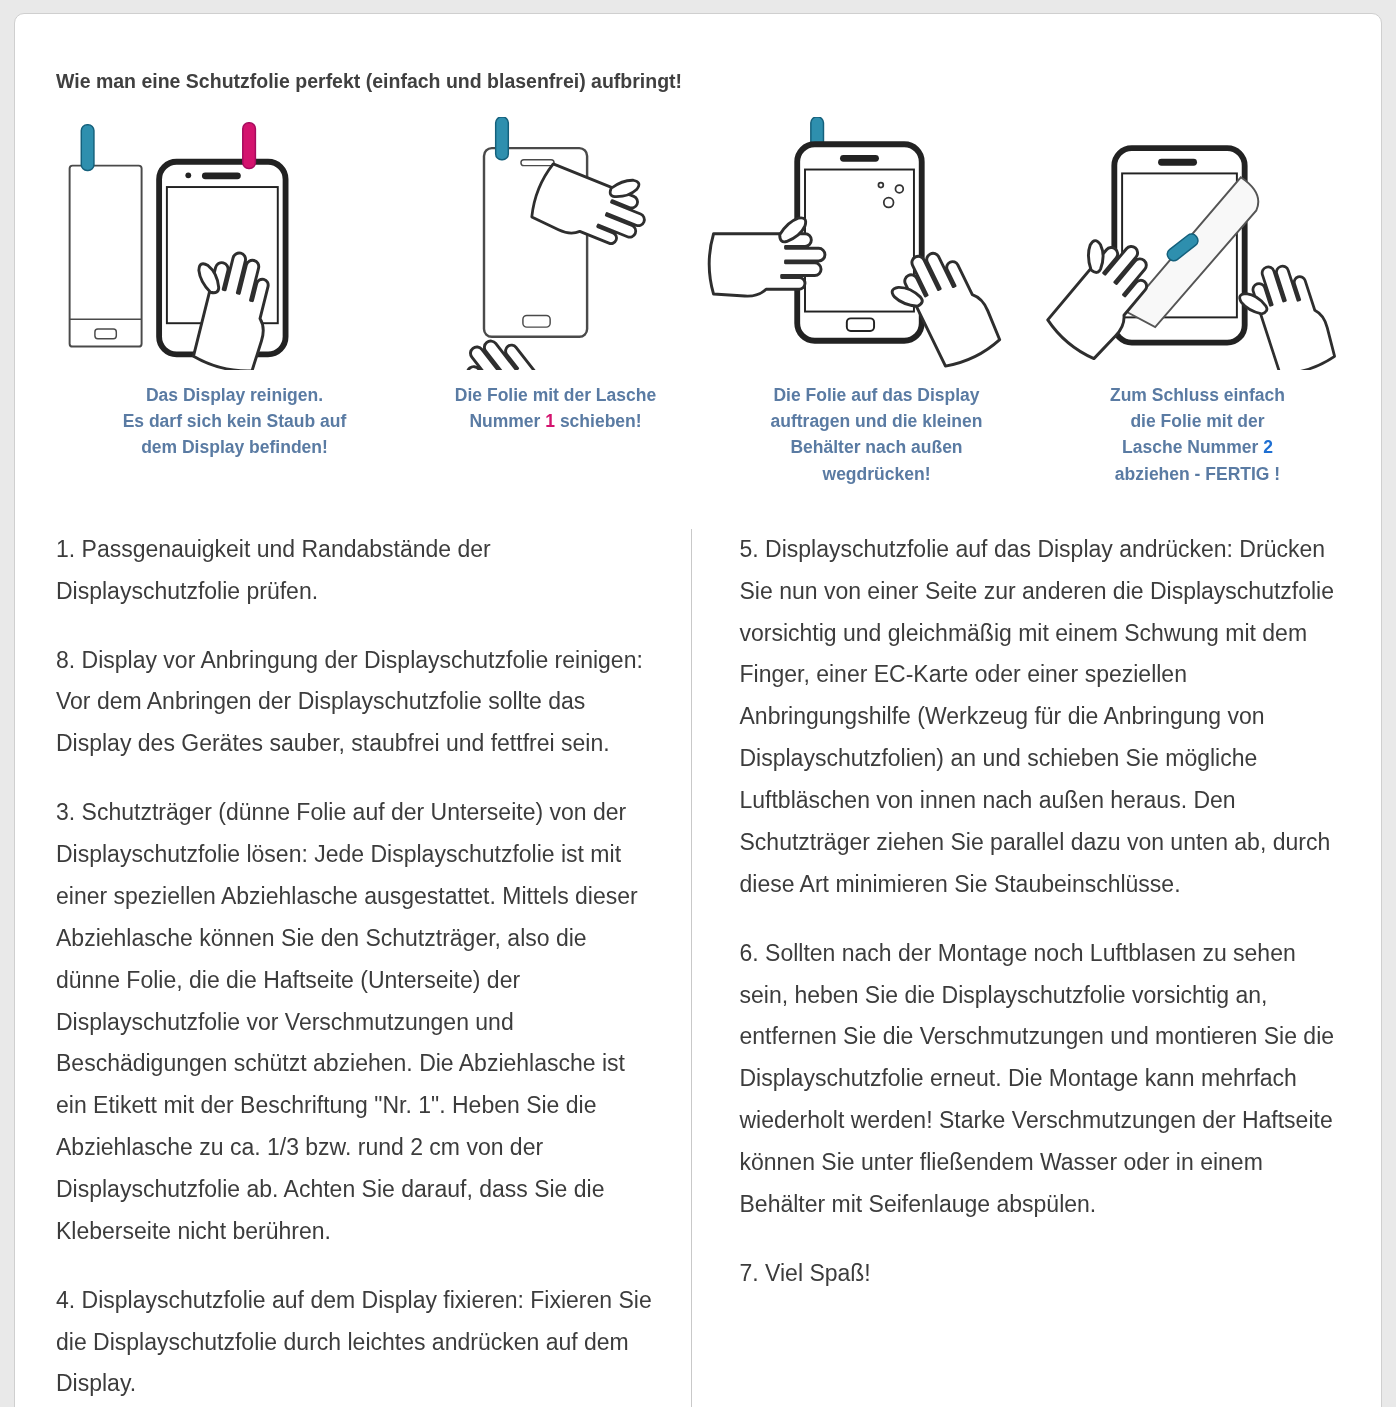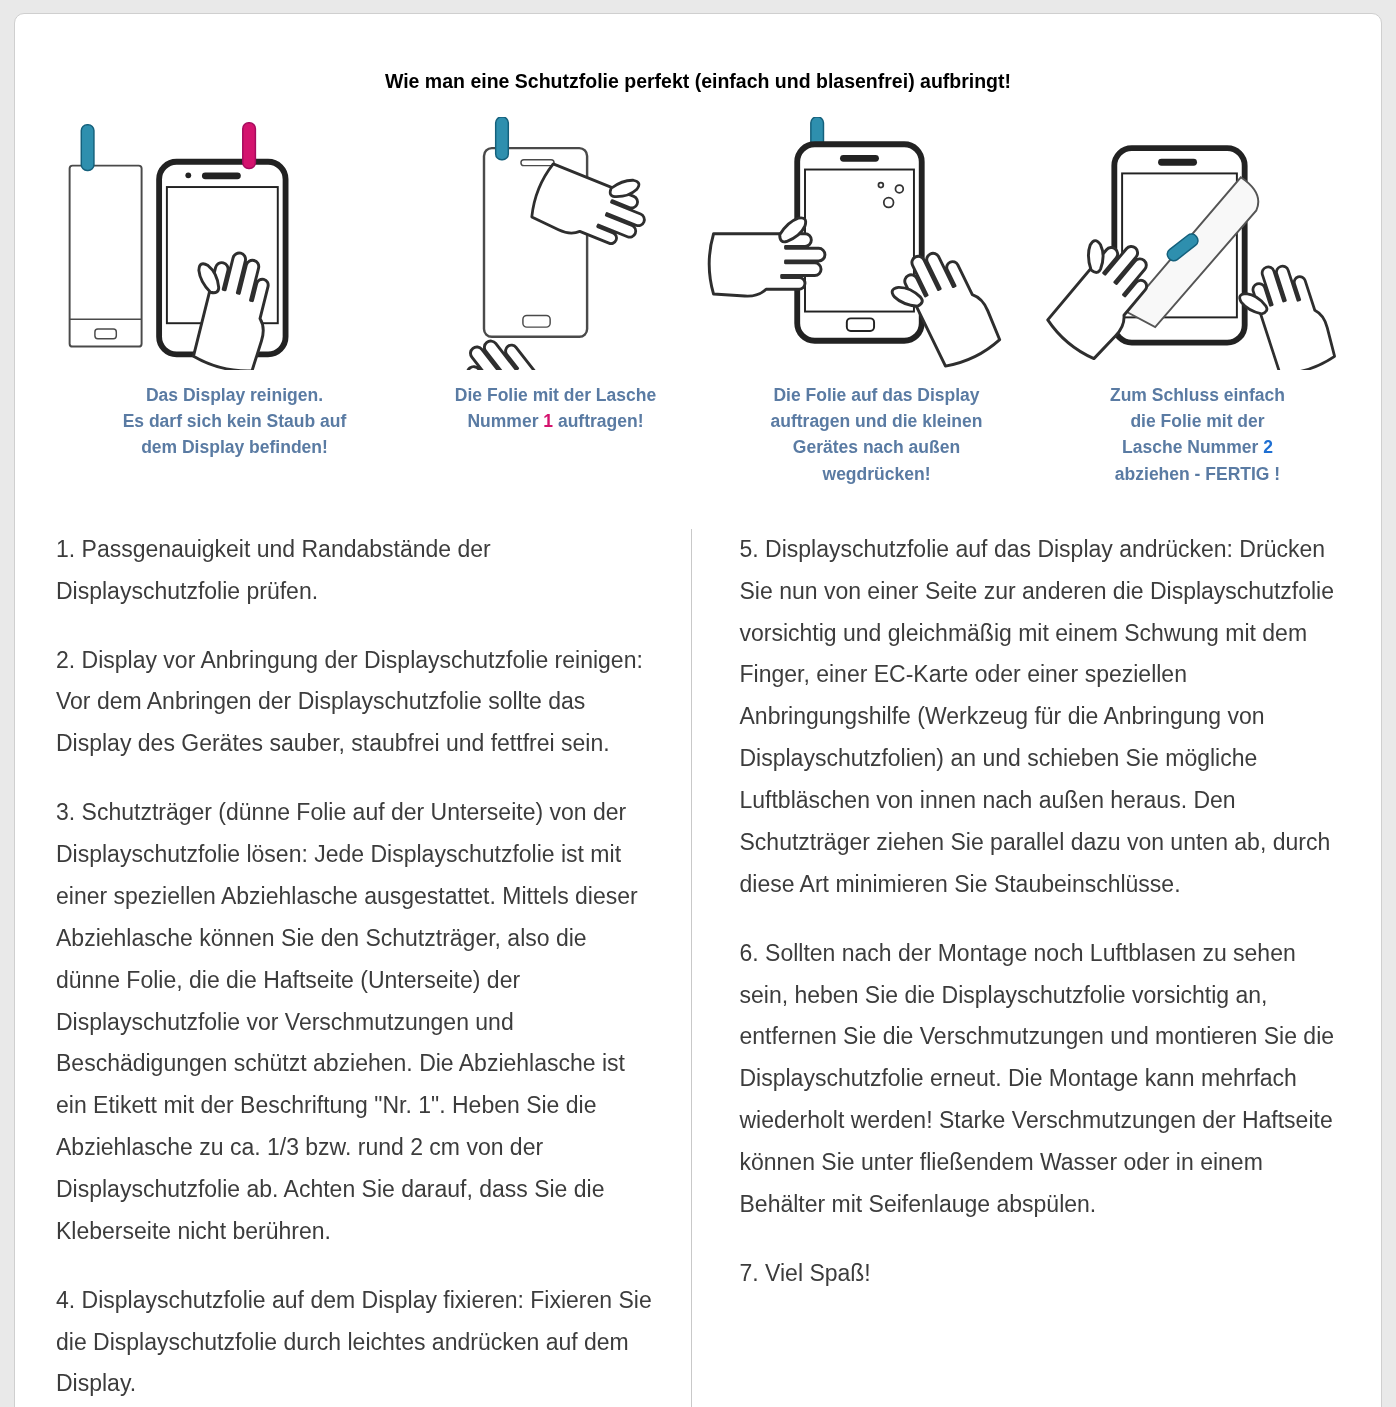--- a/index.html
+++ b/index.html
@@ -3,21 +3,21 @@
 <meta charset="utf-8">
 <style>
   * { margin:0; padding:0; box-sizing:border-box; }
   html, body { background:#e9e9e9; }
   body { font-family:"Liberation Sans", sans-serif; color:#3c3c3c; }
   .card {
     width:1368px; margin:13px auto; background:#ffffff;
     border:1px solid #cfcfcf; border-radius:10px;
     padding:30px 41px 16px; min-height:1376px;
   }
-  .title { font-size:19.5px; font-weight:bold; color:#000000; margin:26px 0 8px;text-align:center; }
+  .title { font-size:19.5px; font-weight:bold; color:#404040; margin:26px 0 8px; }
   .figures { display:flex; margin-top:24px; }
   figure { flex:1 1 0; min-width:0;text-align:center; }
   .art { width:100%; height:auto; display:block; }
   .caption {
     font-size:17.5px; font-weight:bold; color:#5a7ba3;
     line-height:1.5; white-space:pre-line; padding:12px 4px 0 40px;
   }
   .num-pink { color:#d4136e; }
   .num-blue { color:#1e6fd2; }
   .columns { display:flex; align-items:stretch; margin-top:42px; }
@@ -72,39 +72,39 @@
         <rect x="148" y="44" width="34" height="6" rx="3" fill="none" stroke="#4a4a4a" stroke-width="1.5"></rect>
         <rect x="150" y="204" width="28" height="12" rx="4" fill="none" stroke="#4a4a4a" stroke-width="1.5"></rect>
         <rect x="122" y="0" width="13" height="44" rx="6" fill="#2e8fae" stroke="#14607c" stroke-width="1.5"></rect>
         <g transform="translate(214,88) rotate(30)">
           <rect x="0" y="0" width="36" height="13" rx="6" fill="#d4136e" stroke="#a50b5e" stroke-width="1.5"></rect>
         </g>
         <use href="#hand" transform="translate(306,74) rotate(112) scale(0.95)"></use>
         <use href="#hand" transform="translate(52,252) rotate(-38)"></use>
       </svg>
       <figcaption class="caption"><span>Die Folie mit der Lasche
-Nummer </span><span class="num-pink">1</span><span> auftragen!</span></figcaption>
+Nummer </span><span class="num-pink">1</span><span> schieben!</span></figcaption>
     </figure>
 
     <figure>
       <svg class="art" viewBox="0 0 330 260">
         <rect x="116" y="0" width="13" height="40" rx="6" fill="#2e8fae" stroke="#14607c" stroke-width="1.5"></rect>
         <rect x="102" y="28" width="128" height="202" rx="18" fill="#ffffff" stroke="#222222" stroke-width="6"></rect>
         <rect x="146" y="39" width="40" height="7" rx="3.5" fill="#222222"></rect>
         <rect x="110" y="54" width="112" height="146" fill="#ffffff" stroke="#222222" stroke-width="2"></rect>
         <rect x="153" y="207" width="28" height="13" rx="4" fill="#ffffff" stroke="#222222" stroke-width="2"></rect>
         <circle cx="196" cy="88" r="5" fill="none" stroke="#333333" stroke-width="1.8"></circle>
         <circle cx="207" cy="74" r="4" fill="none" stroke="#333333" stroke-width="1.8"></circle>
         <circle cx="188" cy="70" r="2.5" fill="none" stroke="#333333" stroke-width="1.8"></circle>
         <use href="#hand" transform="translate(148,96) rotate(90)"></use>
         <use href="#hand" transform="translate(175,148) rotate(-26)"></use>
       </svg>
       <figcaption class="caption"><span>Die Folie  auf das Display
 auftragen und die kleinen
-Gerätes nach außen
+Behälter nach außen
 wegdrücken!</span></figcaption>
     </figure>
 
     <figure>
       <svg class="art" viewBox="0 0 330 260">
         <rect x="98" y="32" width="134" height="200" rx="18" fill="#ffffff" stroke="#222222" stroke-width="6"></rect>
         <rect x="143" y="43" width="40" height="7" rx="3.5" fill="#222222"></rect>
         <rect x="106" y="58" width="118" height="148" fill="#ffffff" stroke="#222222" stroke-width="2"></rect>
         <path d="M110,200 L228,62 Q252,78 244,96 L140,216 Z" fill="#f8f8f8" stroke="#555555" stroke-width="2"></path>
         <g transform="translate(150,140) rotate(-38)">
@@ -117,21 +117,21 @@
 die Folie mit der
 Lasche Nummer </span><span class="num-blue">2</span><span>
 abziehen - FERTIG !</span></figcaption>
     </figure>
 
   </div>
 
   <div class="columns">
     <div class="col left">
       <p class="para">1. Passgenauigkeit und Randabstände der Displayschutzfolie prüfen.</p>
-      <p class="para">2. Display vor Anbringung der Displayschutzfolie reinigen: Vor dem Anbringen der Displayschutzfolie sollte das Display des Gerätes sauber, staubfrei und fettfrei sein.</p>
+      <p class="para">8. Display vor Anbringung der Displayschutzfolie reinigen: Vor dem Anbringen der Displayschutzfolie sollte das Display des Gerätes sauber, staubfrei und fettfrei sein.</p>
       <p class="para">3. Schutzträger (dünne Folie auf der Unterseite) von der Displayschutzfolie lösen: Jede Displayschutzfolie ist mit einer speziellen Abziehlasche ausgestattet. Mittels dieser Abziehlasche können Sie den Schutzträger, also die dünne Folie, die die Haftseite (Unterseite) der Displayschutzfolie vor Verschmutzungen und Beschädigungen schützt abziehen. Die Abziehlasche ist ein Etikett mit der Beschriftung "Nr. 1". Heben Sie die Abziehlasche zu ca. 1/3 bzw. rund 2 cm von der Displayschutzfolie ab. Achten Sie darauf, dass Sie die Kleberseite nicht berühren.</p>
       <p class="para">4. Displayschutzfolie auf dem Display fixieren: Fixieren Sie die Displayschutzfolie durch leichtes andrücken auf dem Display.</p>
     </div>
     <div class="vdivider"></div>
     <div class="col right">
       <p class="para">5. Displayschutzfolie auf das Display andrücken: Drücken Sie nun von einer Seite zur anderen die Displayschutzfolie vorsichtig und gleichmäßig mit einem Schwung mit dem Finger, einer EC-Karte oder einer speziellen Anbringungshilfe (Werkzeug für die Anbringung von Displayschutzfolien) an und schieben Sie mögliche Luftbläschen von innen nach außen heraus. Den Schutzträger ziehen Sie parallel dazu von unten ab, durch diese Art minimieren Sie Staubeinschlüsse.</p>
       <p class="para">6. Sollten nach der Montage noch Luftblasen zu sehen sein, heben Sie die Displayschutzfolie vorsichtig an, entfernen Sie die Verschmutzungen und montieren Sie die Displayschutzfolie erneut. Die Montage kann mehrfach wiederholt werden! Starke Verschmutzungen der Haftseite können Sie unter fließendem Wasser oder in einem Behälter mit Seifenlauge abspülen.</p>
       <p class="para">7. Viel Spaß!</p>
     </div>
   </div>

